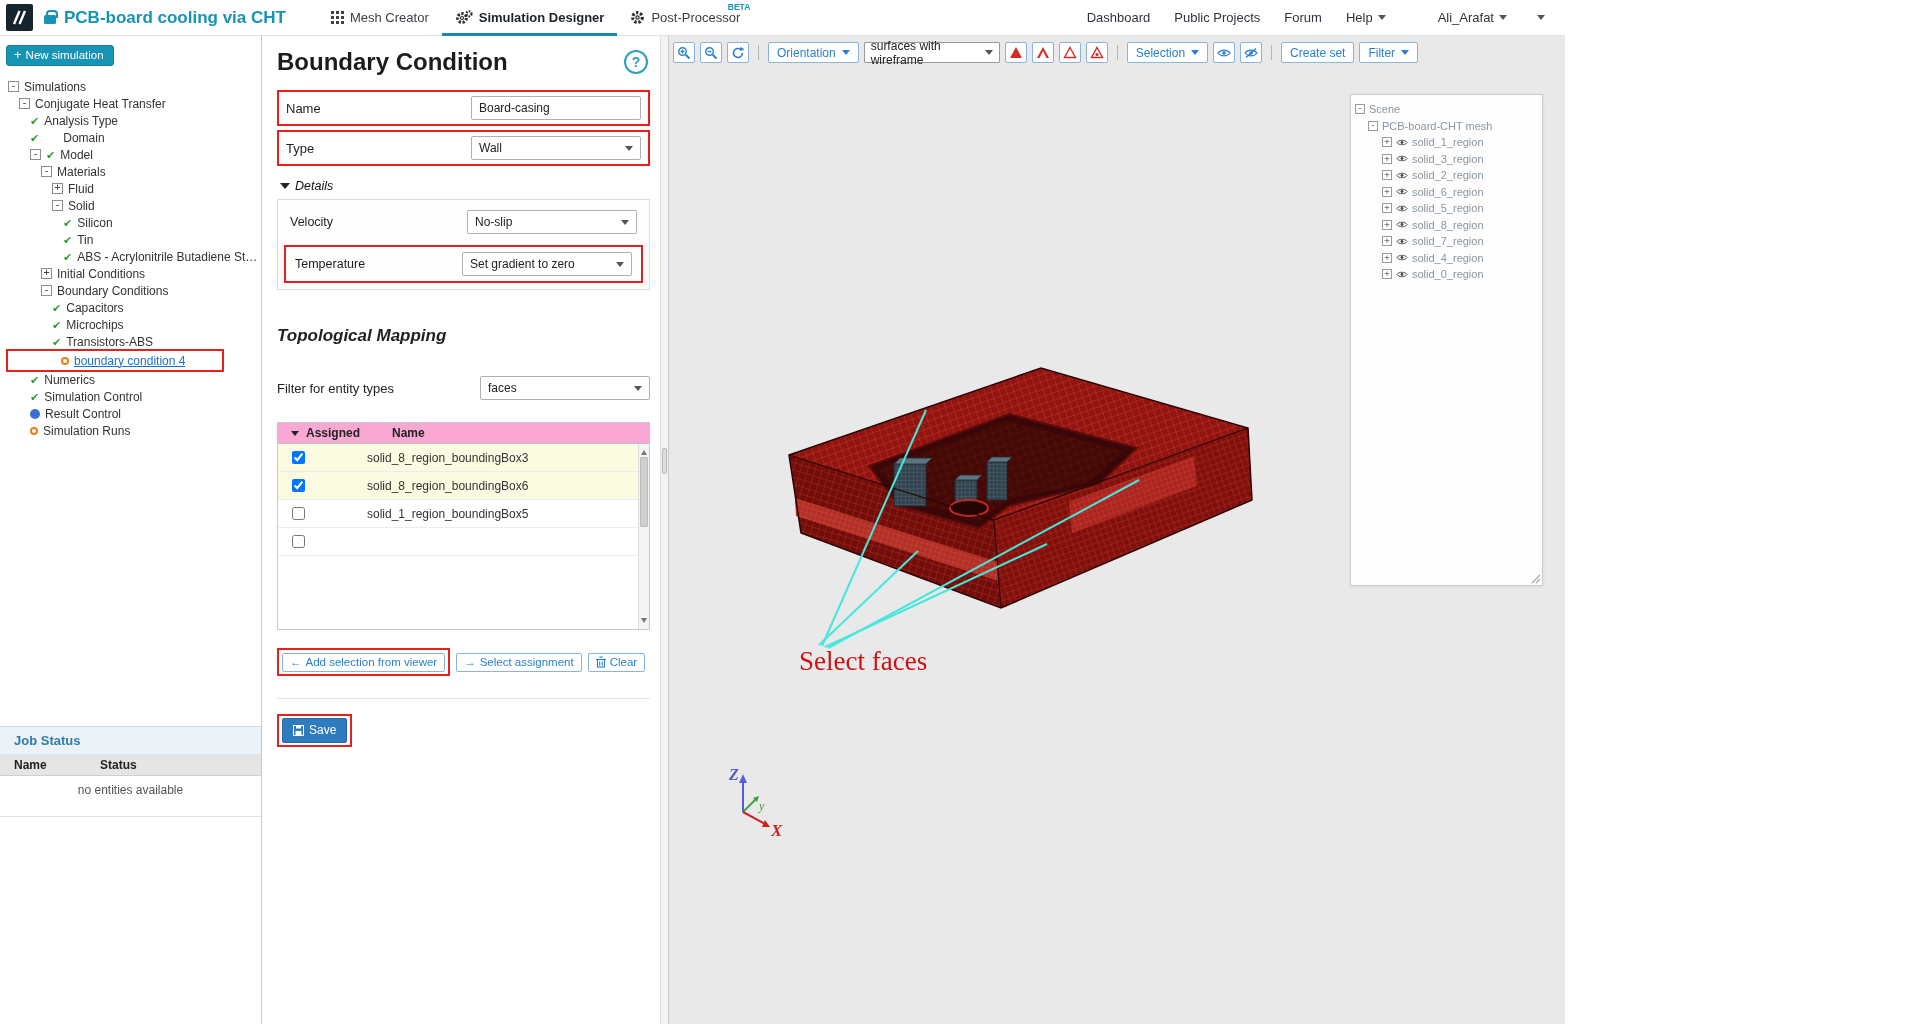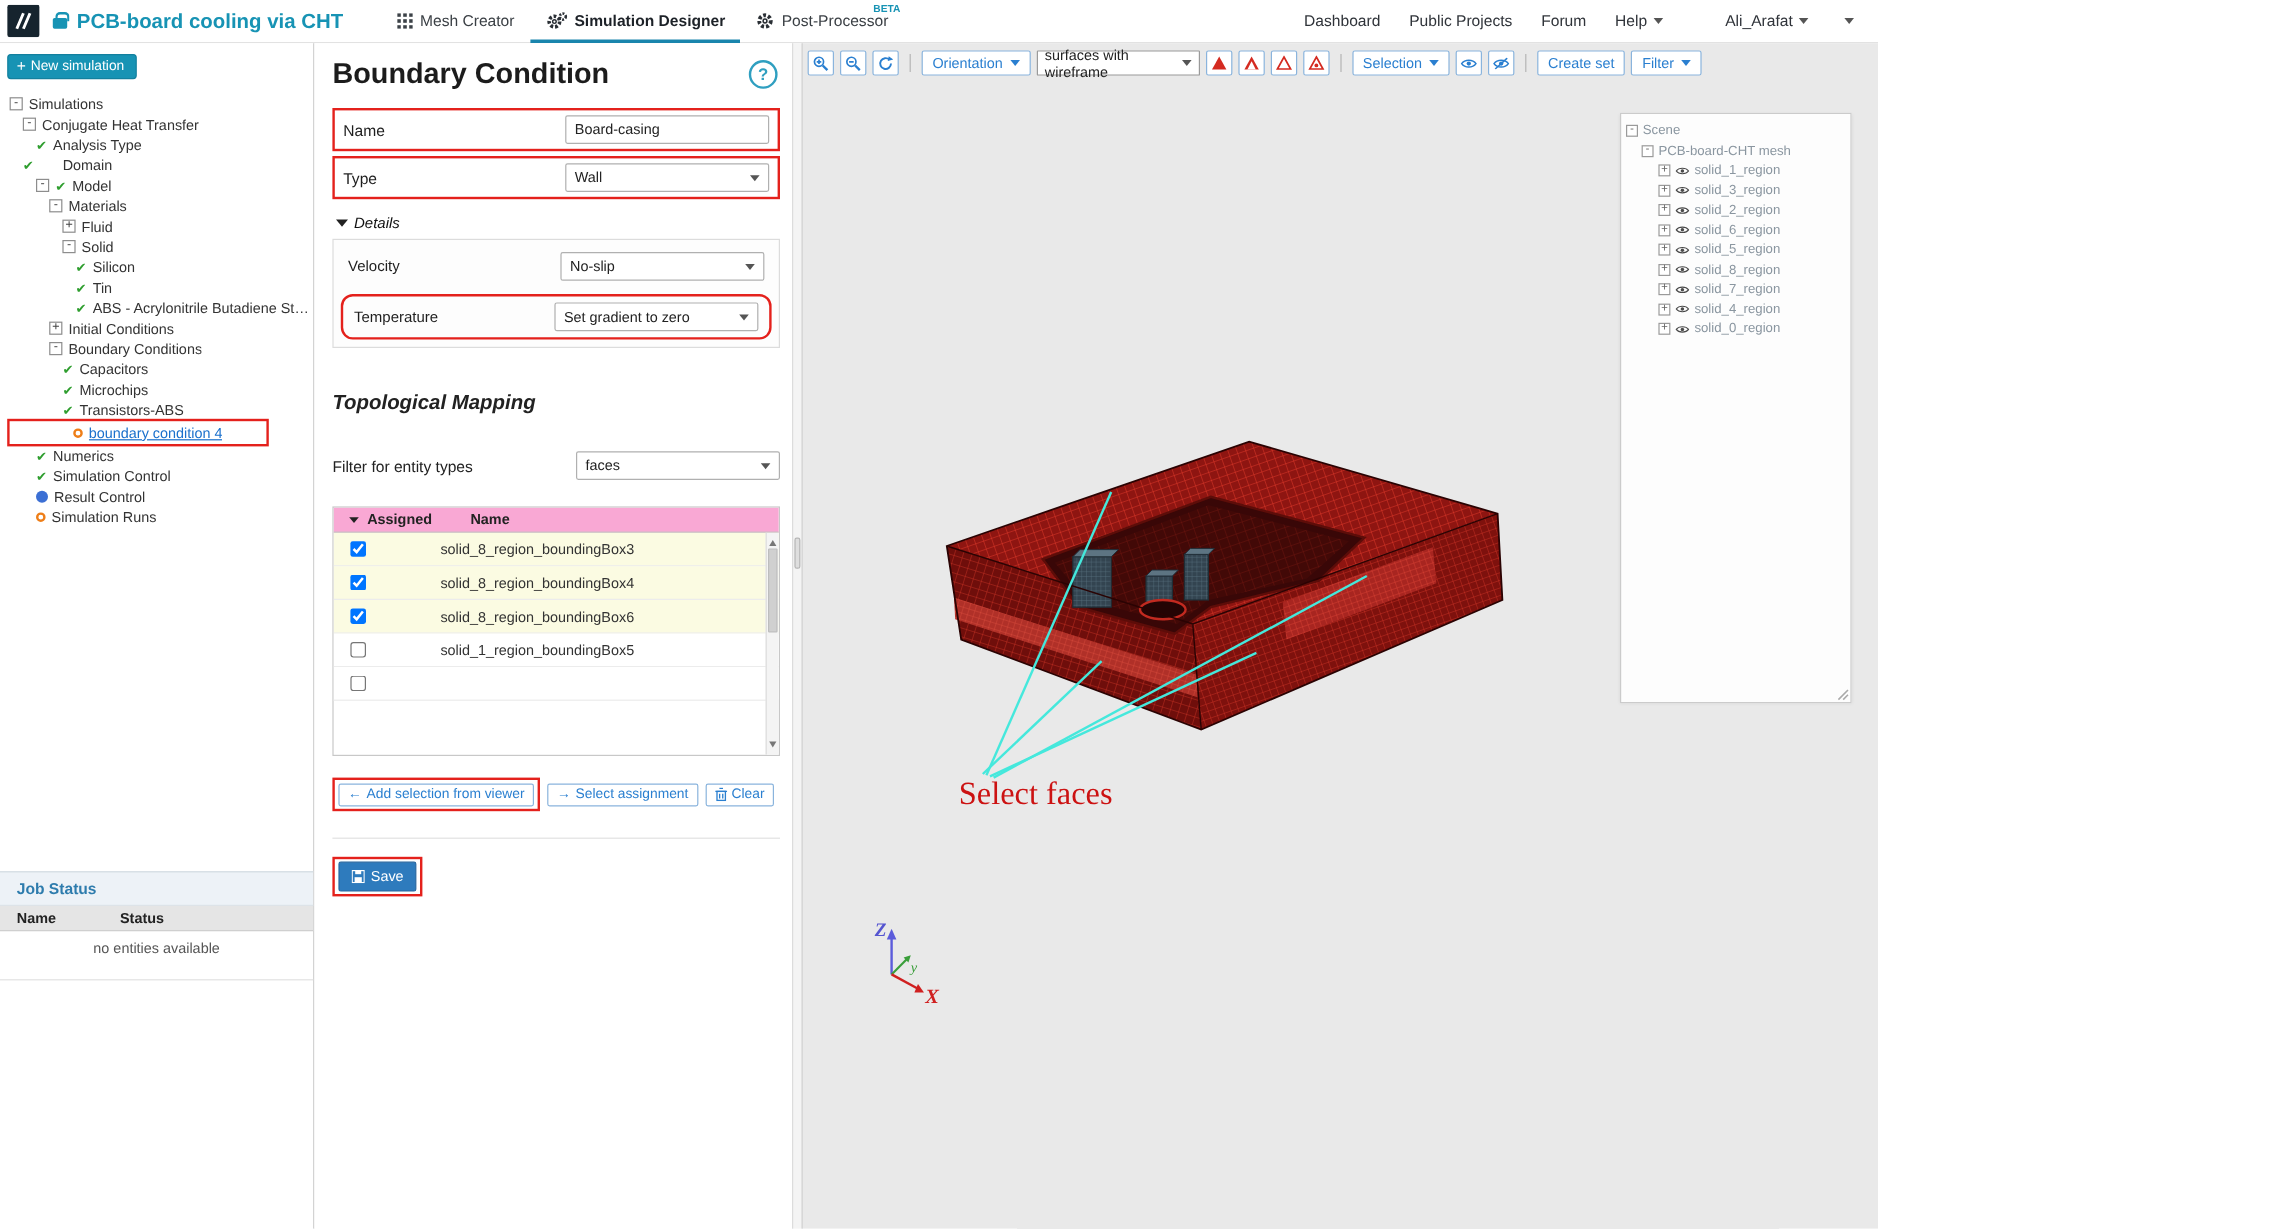--- a/index.html
+++ b/index.html
@@ -202,21 +202,21 @@
             <span class="tree-label">Simulations</span>
           </div>
           <div class="tree-row" style="padding-left: 19px;">
             <span class="tbox">-</span>
             <span class="tree-label">Conjugate Heat Transfer</span>
           </div>
           <div class="tree-row" style="padding-left: 30px;">
             <span class="ic ic-check"></span>
             <span class="tree-label">Analysis Type</span>
           </div>
-          <div class="tree-row" style="padding-left: 19px; gap: 24px;">
+          <div class="tree-row" style="padding-left: 30px; gap: 24px;">
             <span class="ic ic-check"></span>
             <span class="tree-label">Domain</span>
           </div>
           <div class="tree-row" style="padding-left: 30px;">
             <span class="tbox">-</span>
             <span class="ic ic-check"></span>
             <span class="tree-label">Model</span>
           </div>
           <div class="tree-row" style="padding-left: 41px;">
             <span class="tbox">-</span>
@@ -324,21 +324,21 @@
         <span class="details-title">Details</span>
       </div>
       <div class="details-box">
         <div class="form-row first">
           <label>Velocity</label>
           <div class="fselect">
             <span>No-slip</span>
             <span class="caret dark"></span>
           </div>
         </div>
-        <div class="red-annot" style="margin-bottom:0;border-radius:10px;">
+        <div class="red-annot" style="margin-bottom:0;">
           <div class="form-row">
             <label>Temperature</label>
             <div class="fselect">
               <span>Set gradient to zero</span>
               <span class="caret dark"></span>
             </div>
           </div>
         </div>
       </div>
 
@@ -355,24 +355,20 @@
       <div id="assign-table">
         <div class="assign-head">
           <span class="tri-down small"></span>
           <span class="col-assigned">Assigned</span>
           <span class="col-name">Name</span>
         </div>
         <div>
             <div class="arow on">
               <input class="acb" type="checkbox" checked="" style="">
               <span class="aname">solid_8_region_boundingBox3</span>
-            </div>
-            <div class="arow alt on">
-              <input class="acb" type="checkbox" checked="" style="">
-              <span class="aname">solid_8_region_boundingBox4</span>
             </div>
             <div class="arow alt on">
               <input class="acb" type="checkbox" checked="" style="">
               <span class="aname">solid_8_region_boundingBox6</span>
             </div>
             <div class="arow">
               <input class="acb" type="checkbox" style="">
               <span class="aname">solid_1_region_boundingBox5</span>
             </div>
             <div class="arow">

